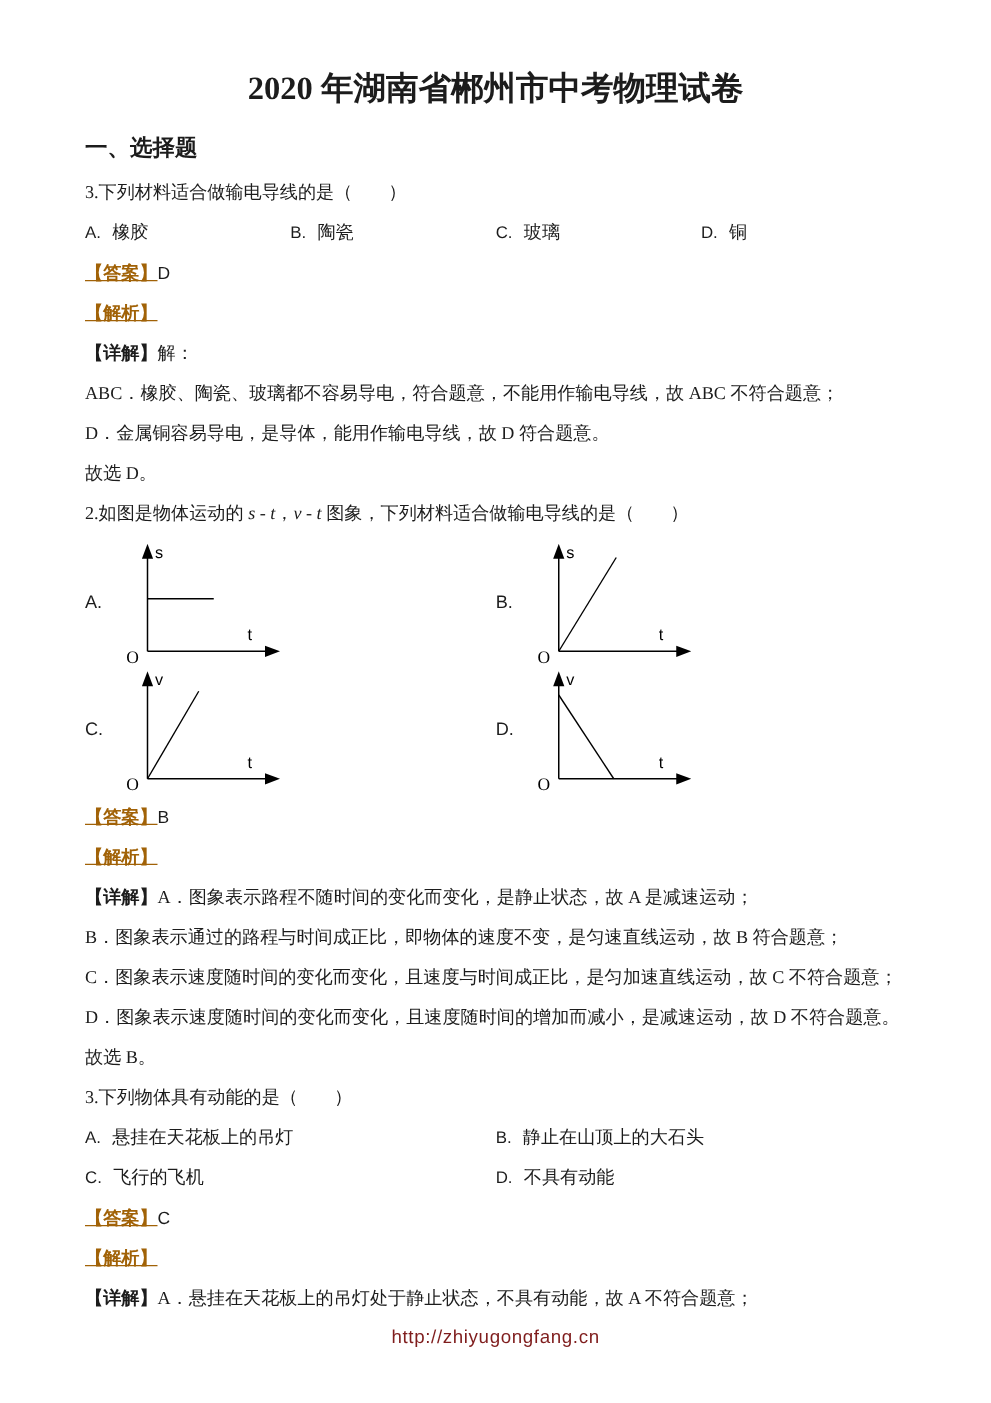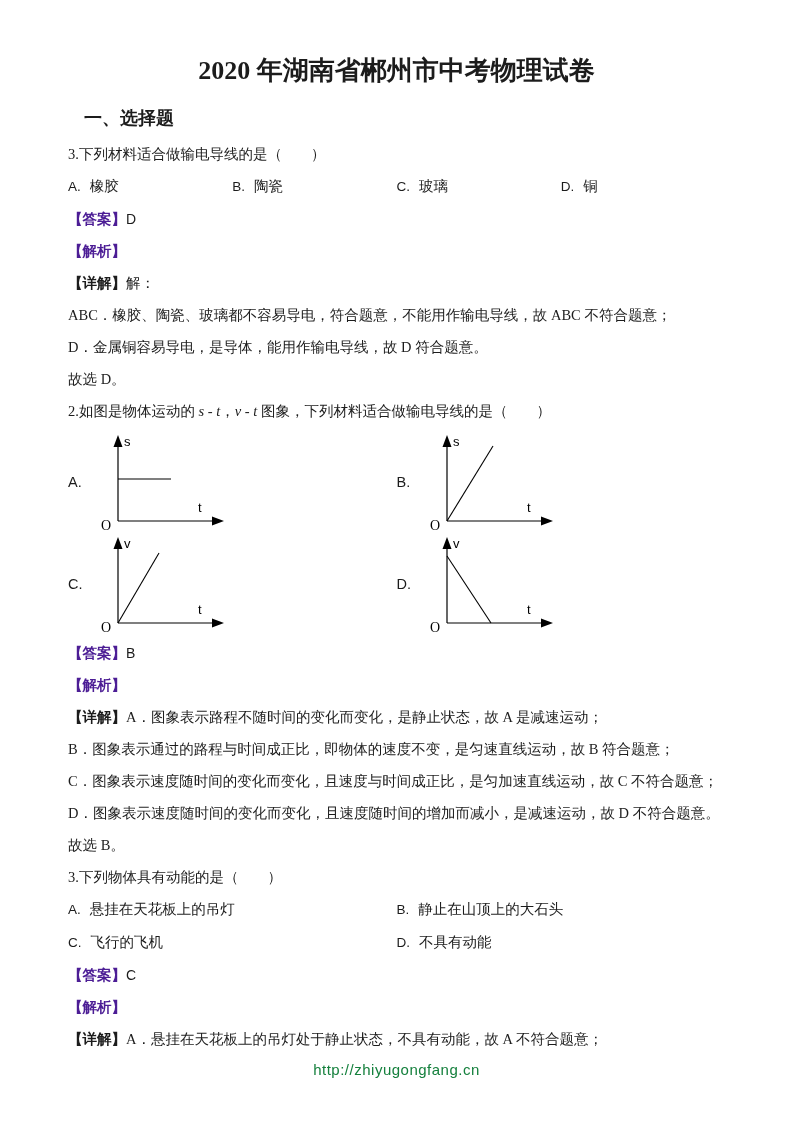--- a/index.html
+++ b/index.html
@@ -15,33 +15,33 @@
     overflow:hidden;
   }
   .title{
     margin:0 0 20px 0;
     text-align:center;
     font-size:26px;
     font-weight:bold;
     line-height:30px;
   }
   .section{
-    margin:0 0 14px 16px;
+    margin:0 0 14px 0;
     font-size:18px;
     font-weight:bold;
     line-height:24px;
   }
   .para{
     margin:0 0 12px 0;
     font-size:14.5px;
     line-height:20px;
     white-space:pre-wrap;
   }
   .tag{font-weight:bold;}
-  .tag.blue{color:#4c1d95;}
+  .tag.blue{color:#a16207;text-decoration:underline;}
   .ans{
     font-family:"Liberation Sans","DejaVu Sans",sans-serif;
     font-size:14px;
   }
   .opt-letter{
     font-family:"Liberation Sans","DejaVu Sans",sans-serif;
     font-size:13.5px;
     margin-right:9px;
   }
   .opt-row4{
@@ -89,21 +89,21 @@
   .footer{
     position:absolute;
     left:0;right:0;
     bottom:44px;
     text-align:center;
     font-family:"Liberation Sans","DejaVu Sans",sans-serif;
     font-size:15px;
     color:#8c8c8c;
     letter-spacing:0.5px;
   }
-  .footer a{color:#15803d;text-decoration:none;}
+  .footer a{color:#7f1d1d;text-decoration:none;}
 </style>
 </head>
 <body>
 
 <div class="page">
 
   <h1 class="title">2020 年湖南省郴州市中考物理试卷</h1>
 
   <h2 class="section">一、选择题</h2>
 

